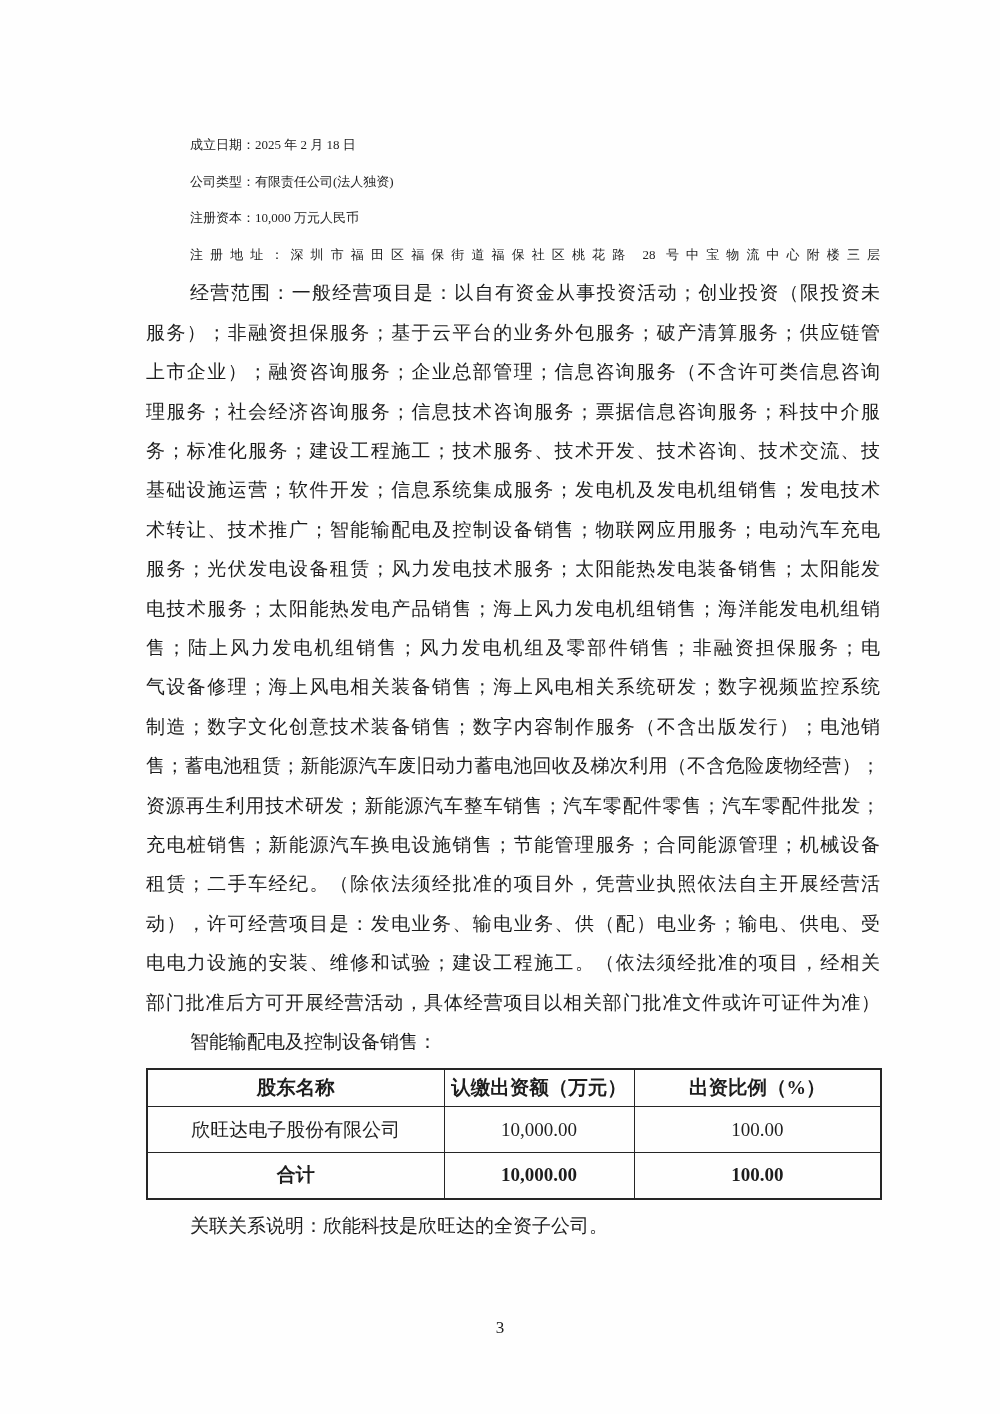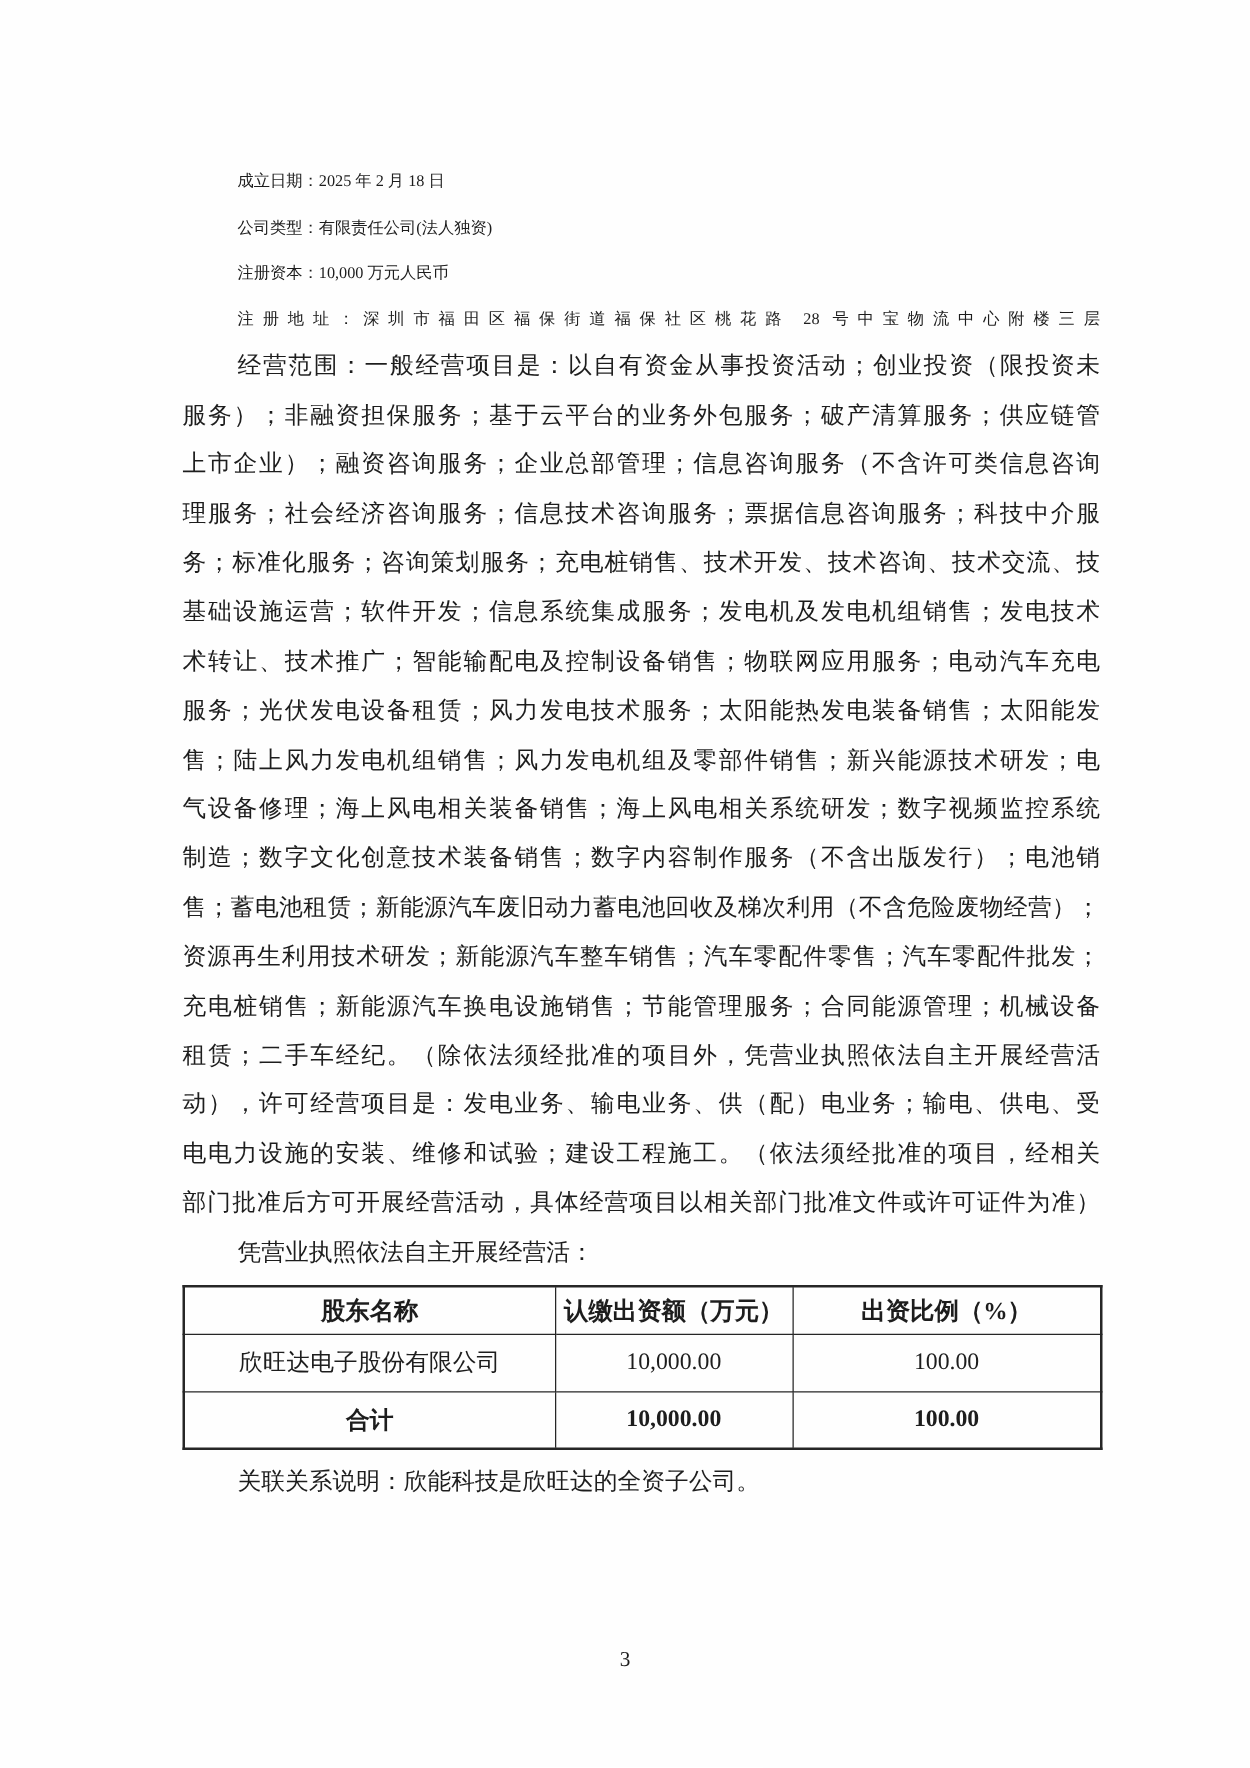--- a/index.html
+++ b/index.html
@@ -92,37 +92,38 @@
     <div class="info-line">成立日期：2025 年 2 月 18 日</div>
     <div class="info-line">公司类型：有限责任公司(法人独资)</div>
     <div class="info-line">注册资本：10,000 万元人民币</div>
     <div class="info-line justified">注册地址：深圳市福田区福保街道福保社区桃花路 28 号中宝物流中心附楼三层</div>
 
     <div class="scope-block">
         <div class="scope-line first">经营范围：一般经营项目是：以自有资金从事投资活动；创业投资（限投资未</div>
         <div class="scope-line">服务）；非融资担保服务；基于云平台的业务外包服务；破产清算服务；供应链管</div>
         <div class="scope-line">上市企业）；融资咨询服务；企业总部管理；信息咨询服务（不含许可类信息咨询</div>
         <div class="scope-line">理服务；社会经济咨询服务；信息技术咨询服务；票据信息咨询服务；科技中介服</div>
-        <div class="scope-line">务；标准化服务；咨询策划服务；充电桩销售、技术开发、技术咨询、技术交流、技</div>
+        <div class="scope-line">务；标准化服务；建设工程施工；技术服务、技术开发、技术咨询、技术交流、技</div>
         <div class="scope-line">基础设施运营；软件开发；信息系统集成服务；发电机及发电机组销售；发电技术</div>
         <div class="scope-line">术转让、技术推广；智能输配电及控制设备销售；物联网应用服务；电动汽车充电</div>
         <div class="scope-line">服务；光伏发电设备租赁；风力发电技术服务；太阳能热发电装备销售；太阳能发</div>
-        <div class="scope-line">售；陆上风力发电机组销售；风力发电机组及零部件销售；新兴能源技术研发；电</div>
+        <div class="scope-line">电技术服务；太阳能热发电产品销售；海上风力发电机组销售；海洋能发电机组销</div>
+        <div class="scope-line">售；陆上风力发电机组销售；风力发电机组及零部件销售；非融资担保服务；电</div>
         <div class="scope-line">气设备修理；海上风电相关装备销售；海上风电相关系统研发；数字视频监控系统</div>
         <div class="scope-line">制造；数字文化创意技术装备销售；数字内容制作服务（不含出版发行）；电池销</div>
         <div class="scope-line">售；蓄电池租赁；新能源汽车废旧动力蓄电池回收及梯次利用（不含危险废物经营）；</div>
         <div class="scope-line">资源再生利用技术研发；新能源汽车整车销售；汽车零配件零售；汽车零配件批发；</div>
         <div class="scope-line">充电桩销售；新能源汽车换电设施销售；节能管理服务；合同能源管理；机械设备</div>
         <div class="scope-line">租赁；二手车经纪。（除依法须经批准的项目外，凭营业执照依法自主开展经营活</div>
         <div class="scope-line">动），许可经营项目是：发电业务、输电业务、供（配）电业务；输电、供电、受</div>
         <div class="scope-line">电电力设施的安装、维修和试验；建设工程施工。（依法须经批准的项目，经相关</div>
         <div class="scope-line">部门批准后方可开展经营活动，具体经营项目以相关部门批准文件或许可证件为准）</div>
       </div>
 
-    <div class="section-heading">凭营业执照依法自主开展经营活：</div>
+    <div class="section-heading">智能输配电及控制设备销售：</div>
 
     <table class="shareholders">
       <colgroup>
         <col style="width:297px">
         <col style="width:190px">
         <col style="width:247px">
       </colgroup>
       <thead>
         <tr>
           <th>股东名称</th>

